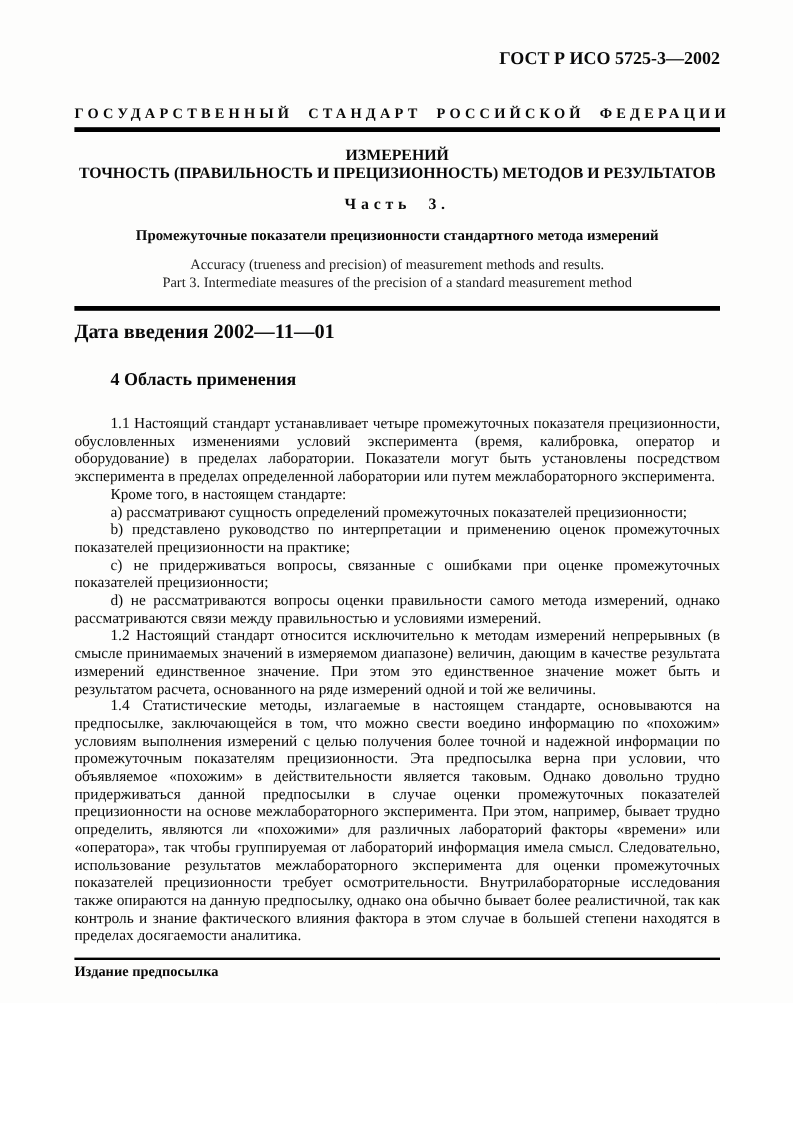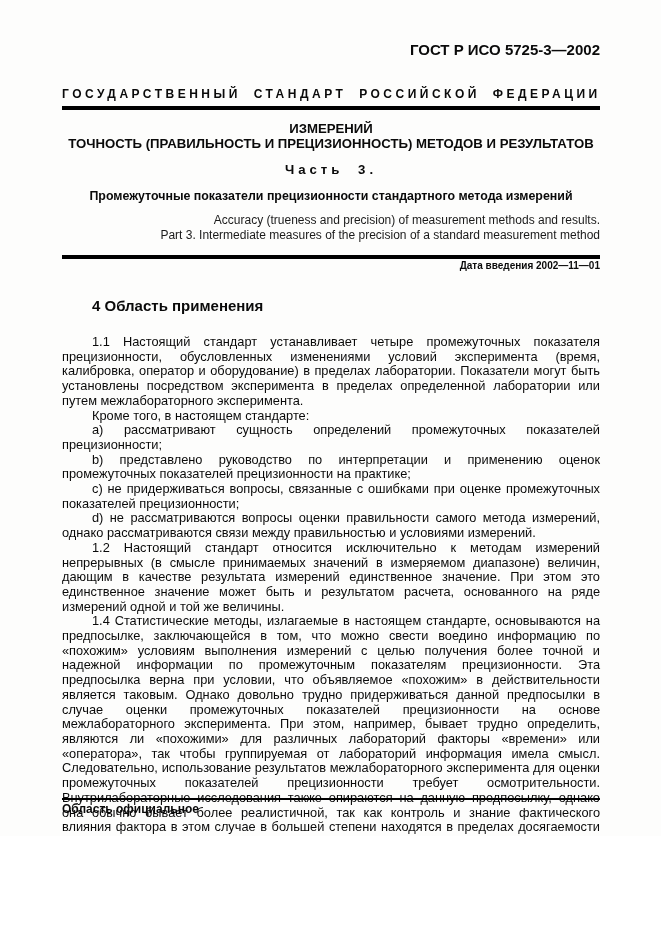--- a/index.html
+++ b/index.html
@@ -6,21 +6,21 @@
     margin: 0;
     padding: 0;
     background: #ffffff;
   }
   .page {
     position: relative;
     width: 661px;
     height: 836px;
     background: #fdfdfc;
     color: #0a0a0a;
-    font-family: Liberation Sans, sans-serif;
+    font-family: Liberation Serif, serif;
     overflow: hidden;
   }
   .inner {
     position: absolute;
     left: 62px;
     right: 61px;
     top: 0;
   }
   .doc-number {
     margin-top: 42px;
@@ -62,35 +62,34 @@
   }
   .subtitle-ru {
     margin-top: 12px;
     text-align: center;
     font-weight: bold;
     font-size: 12.4px;
     line-height: 14px;
   }
   .title-en {
     margin-top: 10px;
-    text-align: right;
+    text-align: center;
     font-size: 12px;
     line-height: 14.5px;
     color: #1a1a1a;
   }
   .rule-thick-2 {
     height: 4px;
     background: #000;
     margin-top: 13px;
   }
   .effective-date {
-    margin-top: 0;
-    text-align: right;
+    margin-top: 11px;
     font-weight: bold;
-    font-size: 10px;
+    font-size: 17px;
     line-height: 14px;
   }
   .section-heading {
     margin-top: 25px;
     margin-left: 30px;
     font-weight: bold;
     font-size: 15px;
     line-height: 16px;
   }
   .body-text {
@@ -168,17 +167,17 @@
       <p>c) не придерживаться вопросы, связанные с ошибками при оценке промежуточных показателей прецизионности;</p>
       <p>d) не рассматриваются вопросы оценки правильности самого метода измерений, однако рассматриваются связи между правильностью и условиями измерений.</p>
       <p>1.2 Настоящий стандарт относится исключительно к методам измерений непрерывных (в смысле принимаемых значений в измеряемом диапазоне) величин, дающим в качестве результата измерений единственное значение. При этом это единственное значение может быть и результатом расчета, основанного на ряде измерений одной и той же величины.</p>
       <p>1.4 Статистические методы, излагаемые в настоящем стандарте, основываются на предпосылке, заключающейся в том, что можно свести воедино информацию по «похожим» условиям выполнения измерений с целью получения более точной и надежной информации по промежуточным показателям прецизионности. Эта предпосылка верна при условии, что объявляемое «похожим» в действительности является таковым. Однако довольно трудно придерживаться данной предпосылки в случае оценки промежуточных показателей прецизионности на основе межлабораторного эксперимента. При этом, например, бывает трудно определить, являются ли «похожими» для различных лабораторий факторы «времени» или «оператора», так чтобы группируемая от лабораторий информация имела смысл. Следовательно, использование результатов межлабораторного эксперимента для оценки промежуточных показателей прецизионности требует осмотрительности. Внутрилабораторные исследования также опираются на данную предпосылку, однако она обычно бывает более реалистичной, так как контроль и знание фактического влияния фактора в этом случае в большей степени находятся в пределах досягаемости аналитика.</p>
     </div>
 
   </div>
 
   <div class="footer">
     <div class="footer-rule"></div>
-    <div class="edition-note">Область официальное</div>
+    <div class="edition-note">Издание предпосылка</div>
   </div>
 
   <div class="page-number">1</div>
 </div>
 
 </body></html>

